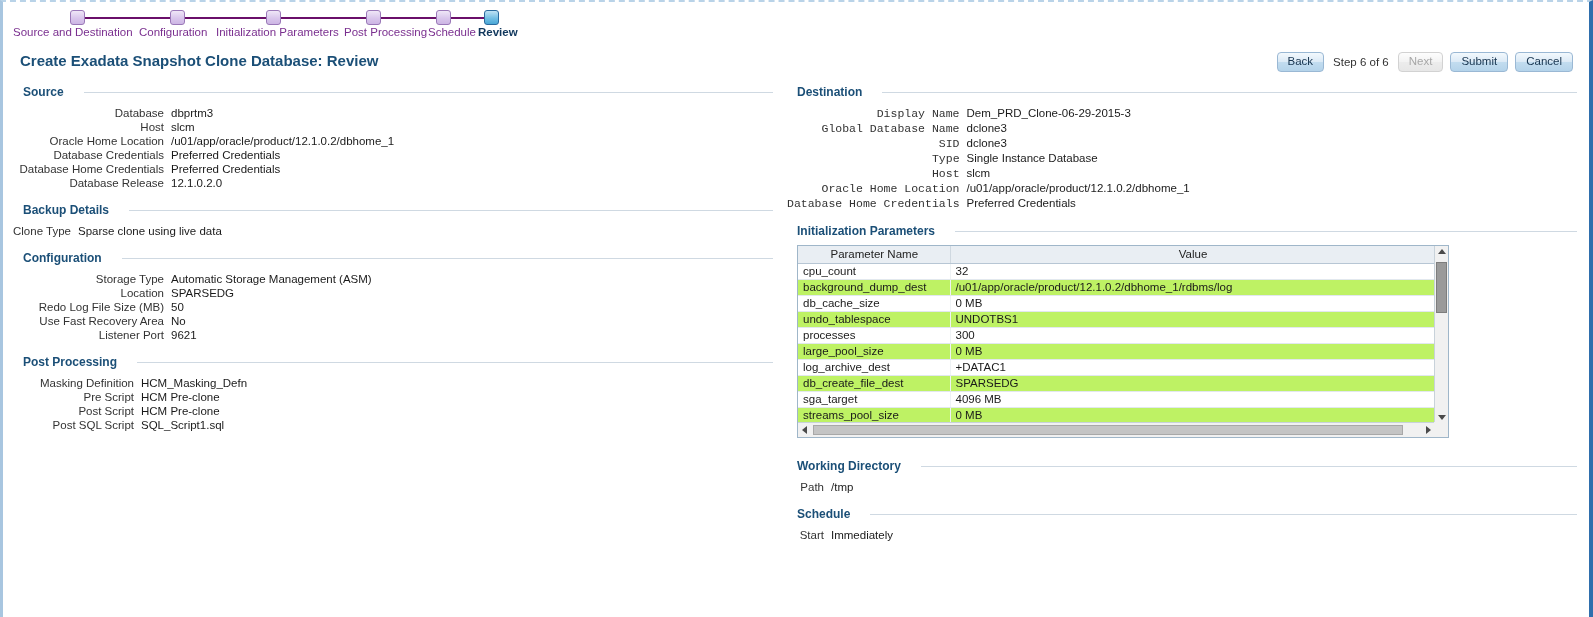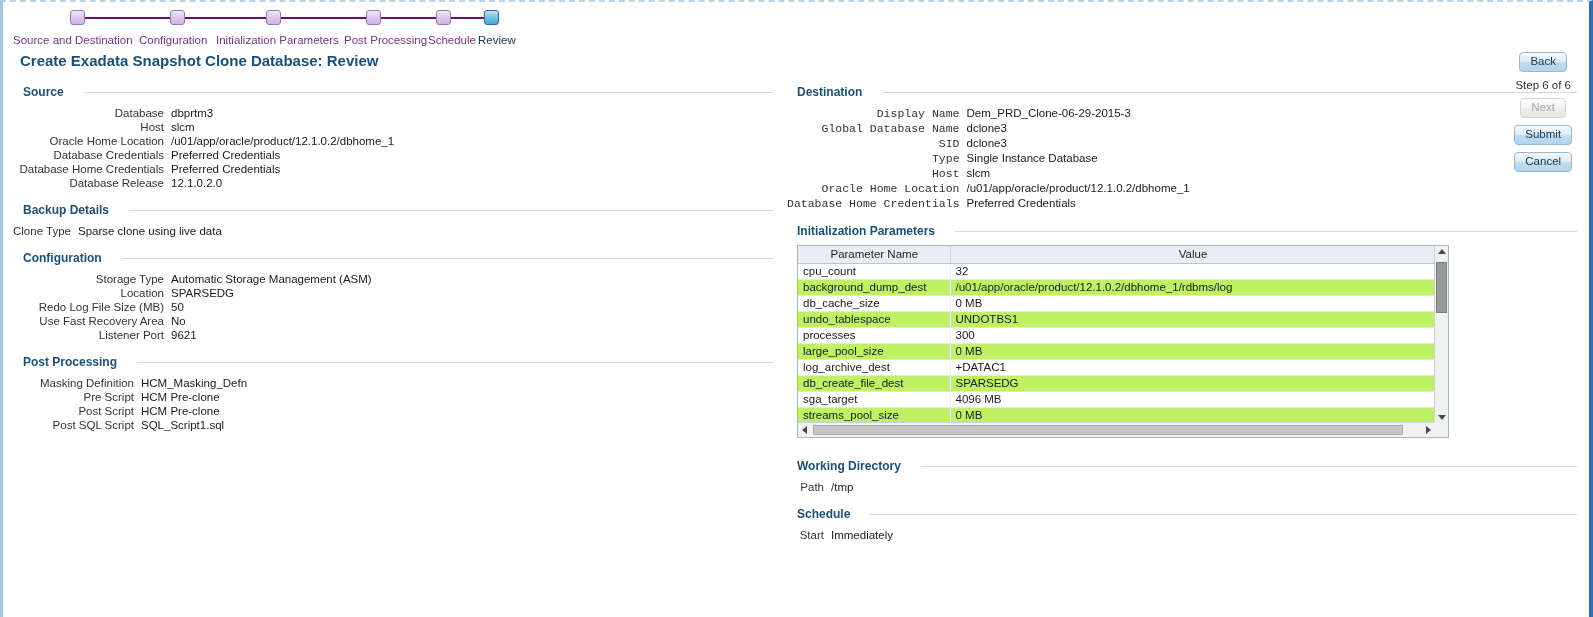--- a/index.html
+++ b/index.html
@@ -51,34 +51,34 @@
     border-radius: 3px;
     border: 1px solid #9a78b8;
     background: linear-gradient(to bottom, #efe6f7 0%, #d9c6ec 55%, #cdb6e4 100%);
   }
   .train-node.active {
     border: 1px solid #2a6a9e;
     background: linear-gradient(to bottom, #bfe2f4 0%, #74bfe4 55%, #4aa7d6 100%);
   }
   .train-labels {
     position: absolute;
-    left: 0; top: 28px;
+    left: 0; top: 20px;
     width: 530px; height: 16px;
   }
   .train-label {
     position: absolute;
     top: 0;
     font-size: 11.5px;
     color: #7a2f8f;
     white-space: nowrap;
     cursor: pointer;
   }
   .train-label.active {
     color: #10375c;
-    font-weight: normal;
+    font-weight: bold;
     cursor: default;
   }
 
   
   #title-bar {
     position: absolute;
     left: 0; top: 46px;
     width: 1586px; height: 32px;
   }
   #page-title {
@@ -88,21 +88,20 @@
     font-weight: bold;
     color: #1b4f77;
     white-space: nowrap;
   }
   #button-bar {
     position: absolute;
     right: 16px; top: 4px;
     display: flex;
     align-items: center;
     gap: 7px;
-    flex-direction: column;
   }
   .btn {
     display: inline-block;
     padding: 2px 10px 3px 10px;
     font-size: 11.5px;
     color: #16334e;
     border: 1px solid #9ab8d4;
     border-radius: 4px;
     background: linear-gradient(to bottom, #f3f9fd 0%, #dceaf6 48%, #c2dcef 52%, #b4d3ea 100%);
     cursor: pointer;

